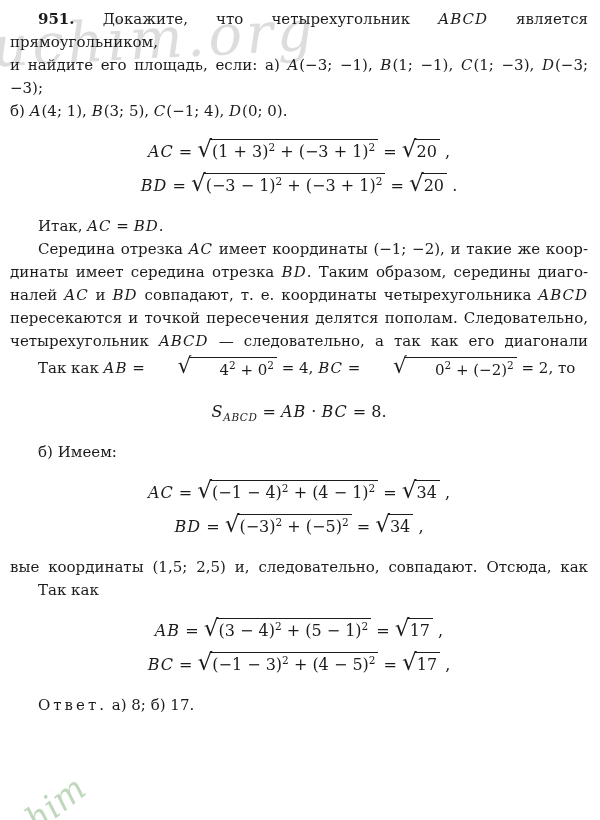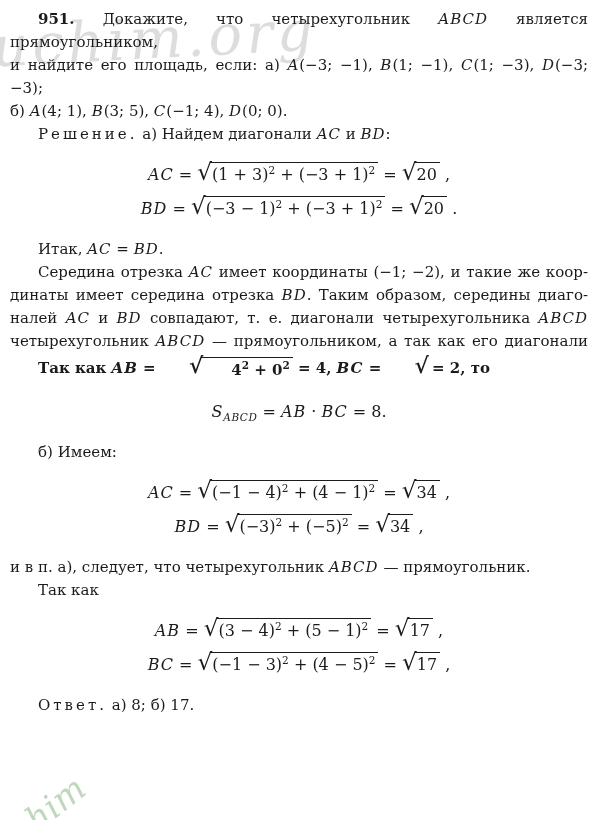--- a/index.html
+++ b/index.html
@@ -35,21 +35,21 @@
   }
   .content{
     position:relative;z-index:1;
     padding:8px 12px 0 10px;
     font-size:15px;
     line-height:23px;
   }
   .line{text-align:left;}
   .line.just{text-align:justify;text-align-last:justify;text-justify:inter-word;}
   .line.indent{text-indent:28px;}
-  .line.tall{line-height:30px;font-weight:bold;}
+  .line.tall{line-height:30px;}
   .r-b{font-weight:bold;}
   .r-i{font-style:italic;letter-spacing:1px;}
   .r-sp{letter-spacing:3px;}
   .gap{display:inline-block;width:14px;}
   sup{font-size:10.5px;line-height:0;vertical-align:6px;font-style:normal;}
   sub{font-size:10.5px;line-height:0;vertical-align:-4px;font-style:italic;letter-spacing:.5px;}
   .display{padding:8px 0;text-align:center;font-size:16px;}
   .fline{margin:8px 0;line-height:26px;}
   .sqrt{display:inline-flex;align-items:flex-start;white-space:nowrap;}
   .radsym{font-size:1.45em;line-height:1;margin-right:-2px;margin-top:-2px;}
@@ -58,47 +58,48 @@
 </head>
 <body>
 
 <div class="page">
   <div class="watermark-top">uchim.org</div>
   <div class="watermark-corner">uchim</div>
   <div class="content">
       <div class="line indent just"><span class="r-b">951.</span><span class="r-txt"> Докажите, что четырехугольник </span><span class="r-i">ABCD</span><span class="r-txt"> является прямоугольником,</span></div>
       <div class="line just"><span class="r-txt">и найдите его площадь, если: а) </span><span class="r-i">A</span><span class="r-txt">(−3; −1), </span><span class="r-i">B</span><span class="r-txt">(1; −1), </span><span class="r-i">C</span><span class="r-txt">(1; −3), </span><span class="r-i">D</span><span class="r-txt">(−3; −3);</span></div>
       <div class="line"><span class="r-txt">б) </span><span class="r-i">A</span><span class="r-txt">(4; 1), </span><span class="r-i">B</span><span class="r-txt">(3; 5), </span><span class="r-i">C</span><span class="r-txt">(−1; 4), </span><span class="r-i">D</span><span class="r-txt">(0; 0).</span></div>
-      <div class="line indent"><span class="r-sp">Решение.</span><span class="r-txt"> а) Найдем диагонали </span><span class="r-i">AC</span><span class="r-txt"> и </span><span class="r-i">BD</span><span class="r-txt">:</span></div>
       <div class="display">
         <div class="fline"><span class="r-i">AC</span><span class="r-txt"> = </span><span class="sqrt">
             <span class="radsym">√</span>
             <span class="radicand"><span class="r-txt">(1 + 3)</span><sup>2</sup><span class="r-txt"> + (−3 + 1)</span><sup>2</sup></span>
           </span><span class="r-txt"> = </span><span class="sqrt">
             <span class="radsym">√</span>
             <span class="radicand"><span class="r-txt">20</span></span>
           </span><span class="r-txt"> ,</span></div>
         <div class="fline"><span class="r-i">BD</span><span class="r-txt"> = </span><span class="sqrt">
             <span class="radsym">√</span>
             <span class="radicand"><span class="r-txt">(−3 − 1)</span><sup>2</sup><span class="r-txt"> + (−3 + 1)</span><sup>2</sup></span>
           </span><span class="r-txt"> = </span><span class="sqrt">
             <span class="radsym">√</span>
             <span class="radicand"><span class="r-txt">20</span></span>
           </span><span class="r-txt"> .</span></div>
       </div>
       <div class="line indent"><span class="r-txt">Итак, </span><span class="r-i">AC</span><span class="r-txt"> = </span><span class="r-i">BD</span><span class="r-txt">.</span></div>
       <div class="line indent just"><span class="r-txt">Середина отрезка </span><span class="r-i">AC</span><span class="r-txt"> имеет координаты (−1; −2), и такие же коор-</span></div>
       <div class="line just"><span class="r-txt">динаты имеет середина отрезка </span><span class="r-i">BD</span><span class="r-txt">. Таким образом, середины диаго-</span></div>
-      <div class="line just"><span class="r-txt">налей </span><span class="r-i">AC</span><span class="r-txt"> и </span><span class="r-i">BD</span><span class="r-txt"> совпадают, т. е. диагонали четырехугольника </span><span class="r-i">ABCD</span></div>
-      <div class="line just"><span class="r-txt">четырехугольник </span><span class="r-i">ABCD</span><span class="r-txt"> — прямоугольником, а так как его диагонали</span></div>
+      <div class="line just"><span class="r-txt">налей </span><span class="r-i">AC</span><span class="r-txt"> и </span><span class="r-i">BD</span><span class="r-txt"> совпадают, т. е. координаты четырехугольника </span><span class="r-i">ABCD</span></div>
+      <div class="line just"><span class="r-txt">пересекаются и точкой пересечения делятся пополам. Следовательно,</span></div>
+      <div class="line just"><span class="r-txt">четырехугольник </span><span class="r-i">ABCD</span><span class="r-txt"> — следовательно, а так как его диагонали</span></div>
       <div class="line indent tall"><span class="r-txt">Так как </span><span class="r-i">AB</span><span class="r-txt"> = </span><span class="sqrt">
           <span class="radsym">√</span>
           <span class="radicand"><span class="r-txt">4</span><sup>2</sup><span class="r-txt"> + 0</span><sup>2</sup></span>
         </span><span class="r-txt"> = 4, </span><span class="r-i">BC</span><span class="r-txt"> = </span><span class="sqrt">
           <span class="radsym">√</span>
+          <span class="radicand"><span class="r-txt">0</span><sup>2</sup><span class="r-txt"> + (−2)</span><sup>2</sup></span>
         </span><span class="r-txt"> = 2, то</span></div>
       <div class="display">
         <div class="fline"><span class="r-i">S</span><sub>ABCD</sub><span class="r-txt"> = </span><span class="r-i">AB</span><span class="r-txt"> · </span><span class="r-i">BC</span><span class="r-txt"> = 8.</span></div>
       </div>
       <div class="line indent"><span class="r-txt">б) Имеем:</span></div>
       <div class="display">
         <div class="fline"><span class="r-i">AC</span><span class="r-txt"> = </span><span class="sqrt">
             <span class="radsym">√</span>
             <span class="radicand"><span class="r-txt">(−1 − 4)</span><sup>2</sup><span class="r-txt"> + (4 − 1)</span><sup>2</sup></span>
           </span><span class="r-txt"> = </span><span class="sqrt">
@@ -106,21 +107,21 @@
             <span class="radicand"><span class="r-txt">34</span></span>
           </span><span class="r-txt"> ,</span></div>
         <div class="fline"><span class="r-i">BD</span><span class="r-txt"> = </span><span class="sqrt">
             <span class="radsym">√</span>
             <span class="radicand"><span class="r-txt">(−3)</span><sup>2</sup><span class="r-txt"> + (−5)</span><sup>2</sup></span>
           </span><span class="r-txt"> = </span><span class="sqrt">
             <span class="radsym">√</span>
             <span class="radicand"><span class="r-txt">34</span></span>
           </span><span class="r-txt"> ,</span></div>
       </div>
-      <div class="line"><span class="r-txt">и в п. а), следует, что четырехугольник </span><span class="r-i">ABCD</span><span class="r-txt"> — прямоугольник.</span></div>
+      <div class="line just"><span class="r-txt">вые координаты (1,5; 2,5) и, следовательно, совпадают. Отсюда, как</span></div>
       <div class="line indent"><span class="r-txt">Так как</span></div>
       <div class="display">
         <div class="fline"><span class="r-i">AB</span><span class="r-txt"> = </span><span class="sqrt">
             <span class="radsym">√</span>
             <span class="radicand"><span class="r-txt">(3 − 4)</span><sup>2</sup><span class="r-txt"> + (5 − 1)</span><sup>2</sup></span>
           </span><span class="r-txt"> = </span><span class="sqrt">
             <span class="radsym">√</span>
             <span class="radicand"><span class="r-txt">17</span></span>
           </span><span class="r-txt"> ,</span></div>
         <div class="fline"><span class="r-i">BC</span><span class="r-txt"> = </span><span class="sqrt">

